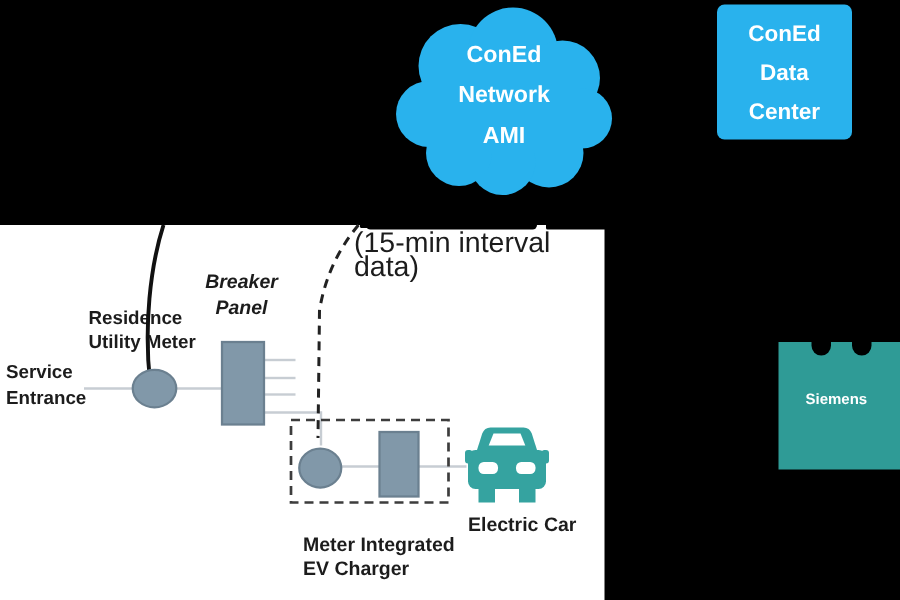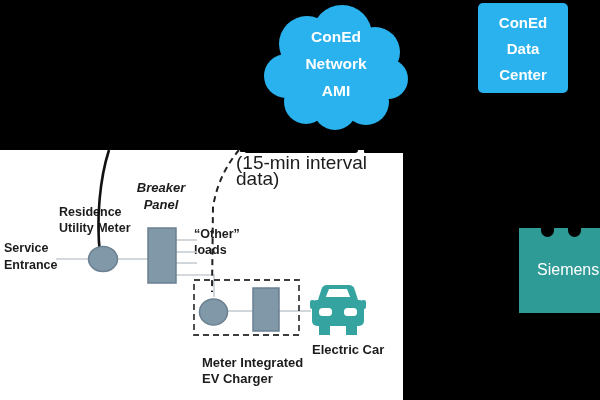--- a/index.html
+++ b/index.html
@@ -19,21 +19,21 @@
   .dcbox{
     position:absolute;left:478px;top:3px;width:90px;height:90px;background:#29B2ED;
     border-radius:5px;color:#fff;font-weight:bold;font-size:15px;line-height:26px;
     text-align:center;padding-top:7px;box-sizing:border-box;
   }
   
   .siemens{
     position:absolute;left:519px;top:228px;width:85px;height:85px;background:#2F9B96;
   }
   .siemens .label{
-    position:absolute;left:18px;top:33px;color:#fff;font-weight:normal;font-size:16px;
+    position:absolute;left:18px;top:33px;color:#fff;font-weight:bold;font-size:10px;
     white-space:nowrap;
   }
   .notch{position:absolute;width:13px;height:9px;background:#000;border-radius:0 0 7px 7px;top:0;}
   .notch.n1{left:22px;}
   .notch.n2{left:49px;}
   
   .lbl{position:absolute;color:#1c1c1c;font-weight:bold;font-size:12.5px;line-height:16px;}
   .lbl.center{text-align:center;}
   .lbl-residence{left:59px;top:204px;width:80px;}
   .lbl-breaker{left:131px;top:179px;width:60px;font-size:13px;line-height:17px;font-style:italic;}
@@ -96,24 +96,20 @@
     <div>Utility Meter</div>
   </div>
   <div class="lbl lbl-breaker center">
     <div>Breaker</div>
     <div>Panel</div>
   </div>
   <div class="lbl lbl-service">
     <div>Service</div>
     <div>Entrance</div>
   </div>
-  <div class="lbl lbl-other">
-    <div>“Other”</div>
-    <div>loads</div>
-  </div>
   <div class="lbl lbl-interval">(15-min interval data)</div>
   <div class="lbl lbl-evcharger">
     <div>Meter Integrated</div>
     <div>EV Charger</div>
   </div>
   <div class="lbl lbl-electriccar">Electric Car</div>
 
   <svg class="overlay" width="600" height="400" viewBox="0 0 600 400">
 
     <g stroke="#C7CDD3" stroke-width="1.6" fill="none">

